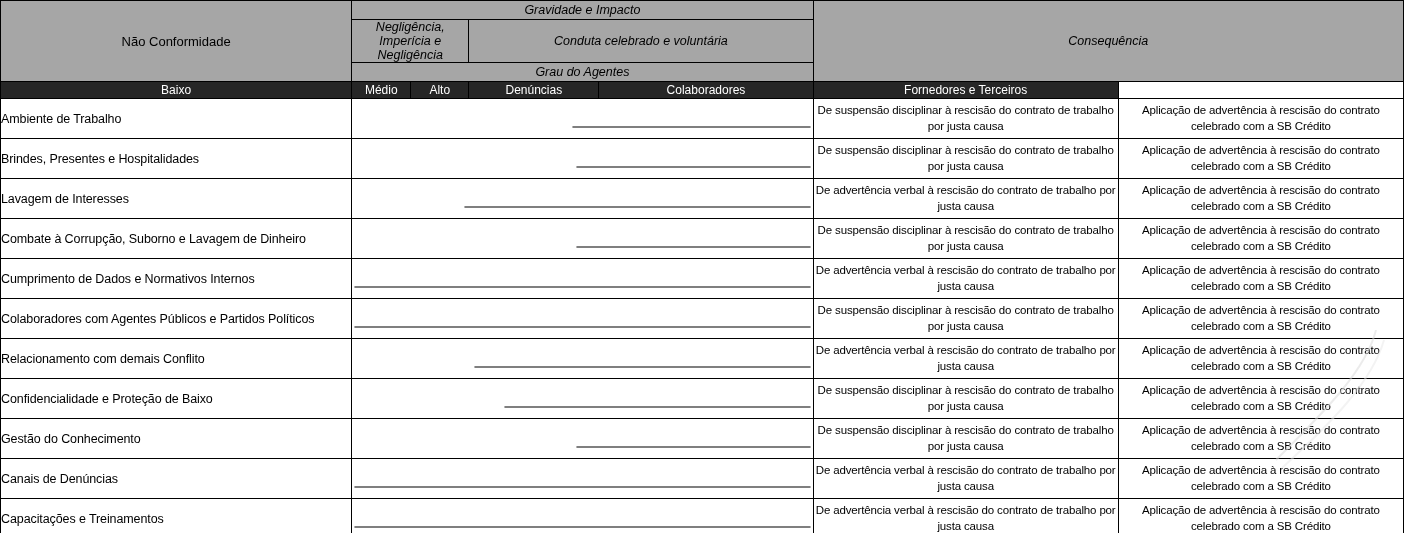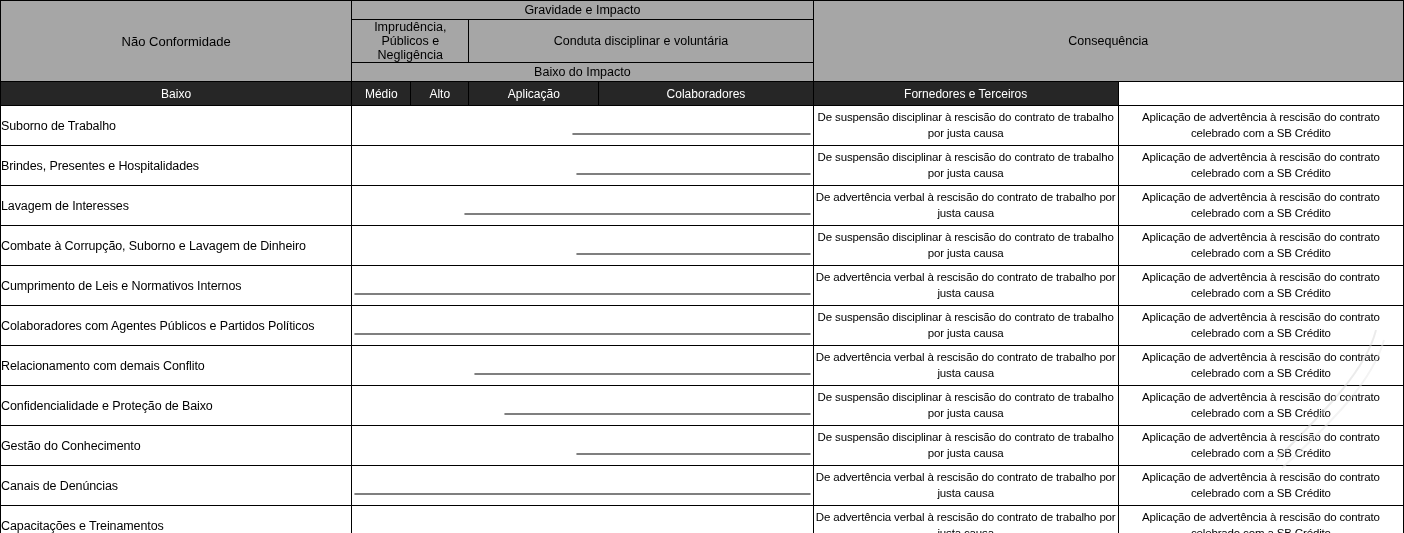--- a/index.html
+++ b/index.html
@@ -27,41 +27,42 @@
     vertical-align: middle;
     font-weight: normal;
   }
   
   .hdr-gray {
     background: #a6a6a6;
     color: #000;
     font-weight: bold;
     font-size: 12.5px;
     text-align: center;
+    font-style: italic;
   }
   .hdr-dark {
     background: #262626;
     color: #ffffff;
     font-weight: bold;
     font-size: 12px;
     text-align: center;
   }
   .hdr-nc {
     background: #a6a6a6;
     color: #000;
     font-weight: bold;
     font-size: 13px;
     text-align: center;
     vertical-align: middle;
     margin-left: 9px;
   }
   .hdr-row1 { height: 19px; }
   .hdr-row2 { height: 19px; }
   .hdr-row3 { height: 19px; }
-  .hdr-row4 { height: 24px; }
+  .hdr-row4 { height: 17px; }
 
   
   td.nc-cell {
     font-size: 12.5px;
     color: #000;
     text-align: left;
     padding-left: 5px;
     white-space: nowrap;
     overflow: hidden;
     letter-spacing: -0.1px;
@@ -125,38 +126,38 @@
       <col style="width:305px">
       <col style="width:285px">
     </colgroup>
     <thead>
       <tr class="hdr-row1">
         <td class="hdr-nc" rowspan="3">Não Conformidade</td>
         <td class="hdr-gray" colspan="4">Gravidade e Impacto</td>
         <td class="hdr-gray" colspan="2" rowspan="3">Consequência</td>
       </tr>
       <tr class="hdr-row2">
-        <td class="hdr-gray" colspan="2">Imprudência, Públicos e Negligência</td>
-        <td class="hdr-gray" colspan="2">Conduta disciplinar e voluntária</td>
+        <td class="hdr-gray" colspan="2">Negligência, Imperícia e Negligência</td>
+        <td class="hdr-gray" colspan="2">Conduta celebrado e voluntária</td>
       </tr>
       <tr class="hdr-row3">
-        <td class="hdr-gray" colspan="4">Baixo do Impacto</td>
+        <td class="hdr-gray" colspan="4">Grau do Agentes</td>
       </tr>
       <tr class="hdr-row4">
         <td class="hdr-dark">Baixo</td>
         <td class="hdr-dark">Médio</td>
         <td class="hdr-dark">Alto</td>
-        <td class="hdr-dark">Aplicação</td>
+        <td class="hdr-dark">Denúncias</td>
         <td class="hdr-dark">Colaboradores</td>
         <td class="hdr-dark">Fornedores e Terceiros</td>
       </tr>
     </thead>
     <tbody id="matrix-body">
         <tr class="data-row">
-          <td class="nc-cell">Suborno de Trabalho</td>
+          <td class="nc-cell">Ambiente de Trabalho</td>
           <td class="bar-cell" colspan="4">
             <span class="bar-track">
               <span class="bar g-yellow" style="left: 47.8%; right: 0.4%;"></span>
             </span>
           </td>
           <td class="cons-cell">De suspensão disciplinar à rescisão do contrato de trabalho por justa causa</td>
           <td class="cons-cell">Aplicação de advertência à rescisão do contrato celebrado com a SB Crédito</td>
         </tr>
         <tr class="data-row">
           <td class="nc-cell">Brindes, Presentes e Hospitalidades</td>
@@ -182,21 +183,21 @@
           <td class="nc-cell">Combate à Corrupção, Suborno e Lavagem de Dinheiro</td>
           <td class="bar-cell" colspan="4">
             <span class="bar-track">
               <span class="bar g-yellow" style="left: 48.6%; right: 0.4%;"></span>
             </span>
           </td>
           <td class="cons-cell">De suspensão disciplinar à rescisão do contrato de trabalho por justa causa</td>
           <td class="cons-cell">Aplicação de advertência à rescisão do contrato celebrado com a SB Crédito</td>
         </tr>
         <tr class="data-row">
-          <td class="nc-cell">Cumprimento de Leis e Normativos Internos</td>
+          <td class="nc-cell">Cumprimento de Dados e Normativos Internos</td>
           <td class="bar-cell" colspan="4">
             <span class="bar-track">
               <span class="bar g-green" style="left: 0.4%; right: 0.4%;"></span>
             </span>
           </td>
           <td class="cons-cell">De advertência verbal à rescisão do contrato de trabalho por justa causa</td>
           <td class="cons-cell">Aplicação de advertência à rescisão do contrato celebrado com a SB Crédito</td>
         </tr>
         <tr class="data-row">
           <td class="nc-cell">Colaboradores com Agentes Públicos e Partidos Políticos</td>

